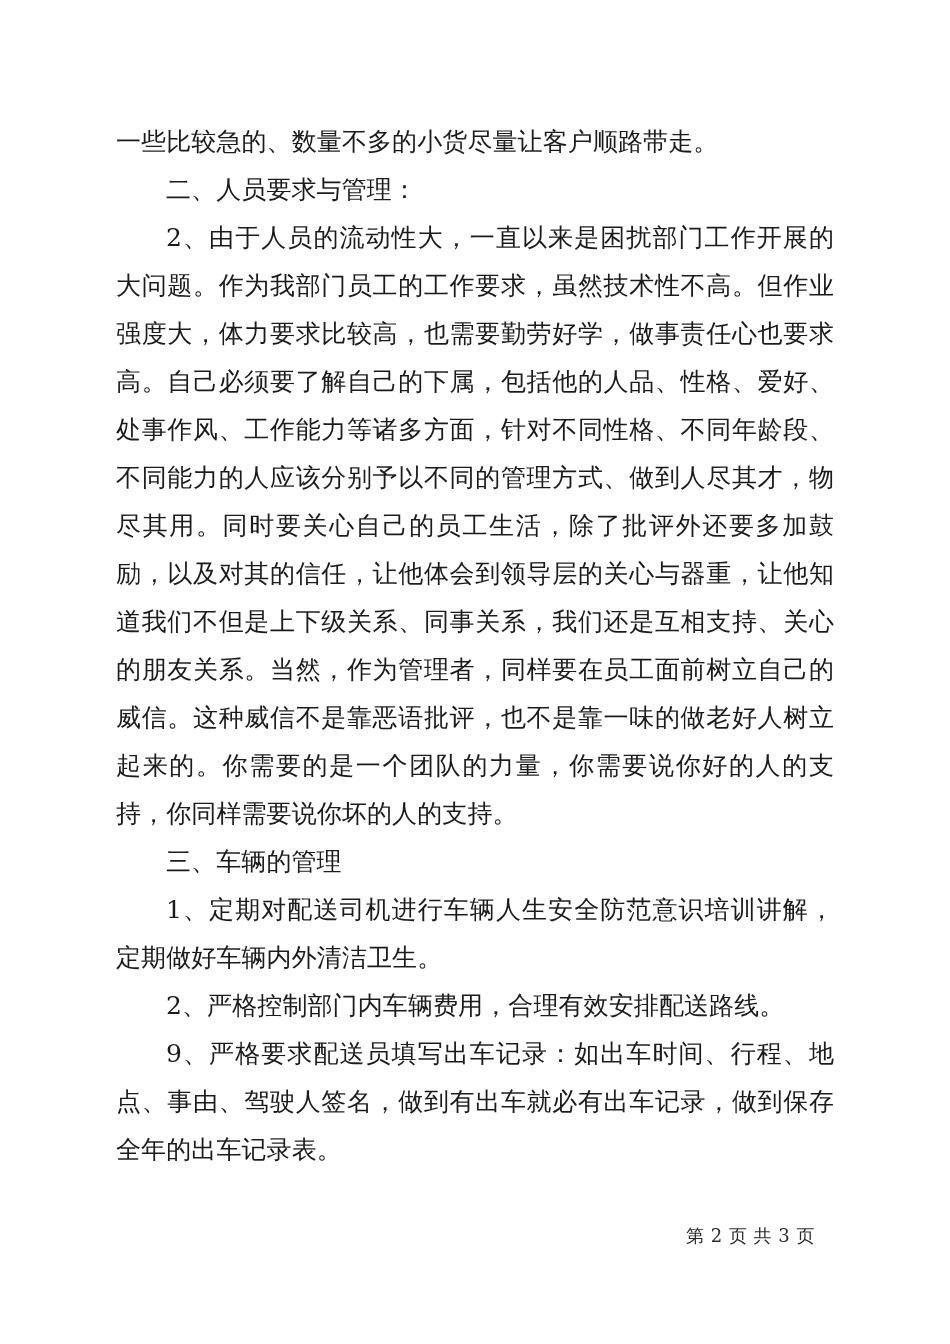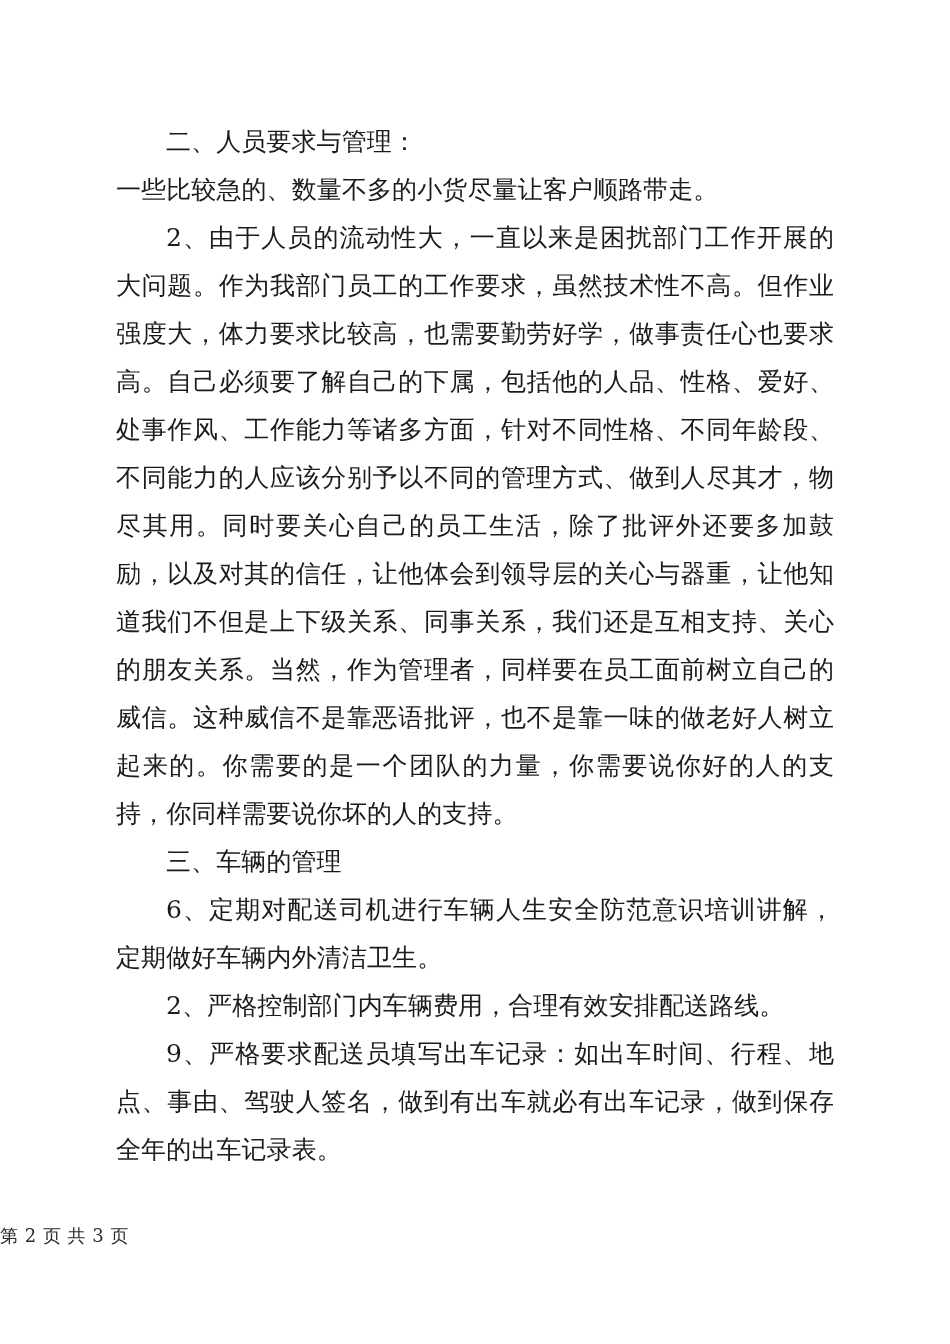--- a/index.html
+++ b/index.html
@@ -48,44 +48,44 @@
 
   p.indent {
     text-indent: 50px;
   }
 
   #footer {
     position: absolute;
     left: 0;
     top: 1222px;
     width: 815px;
-    text-align: left;
+    text-align: right;
     font-size: 18px;
     line-height: 28px;
     color: #2a2a2a;
     letter-spacing: 0.5px;
   }
 </style>
 </head>
 <body>
 
 <div id="page">
 
   <div id="text-body">
 
+    <p class="para">一些比较急的、数量不多的小货尽量让客户顺路带走。</p>
+
     <p class="para indent">二、人员要求与管理：</p>
-
-    <p class="para">一些比较急的、数量不多的小货尽量让客户顺路带走。</p>
 
 
     <p class="para indent">2、由于人员的流动性大，一直以来是困扰部门工作开展的大问题。作为我部门员工的工作要求，虽然技术性不高。但作业强度大，体力要求比较高，也需要勤劳好学，做事责任心也要求高。自己必须要了解自己的下属，包括他的人品、性格、爱好、处事作风、工作能力等诸多方面，针对不同性格、不同年龄段、不同能力的人应该分别予以不同的管理方式、做到人尽其才，物尽其用。同时要关心自己的员工生活，除了批评外还要多加鼓励，以及对其的信任，让他体会到领导层的关心与器重，让他知道我们不但是上下级关系、同事关系，我们还是互相支持、关心的朋友关系。当然，作为管理者，同样要在员工面前树立自己的威信。这种威信不是靠恶语批评，也不是靠一味的做老好人树立起来的。你需要的是一个团队的力量，你需要说你好的人的支持，你同样需要说你坏的人的支持。</p>
 
     <p class="para indent">三、车辆的管理</p>
 
-    <p class="para indent">6、定期对配送司机进行车辆人生安全防范意识培训讲解，定期做好车辆内外清洁卫生。</p>
+    <p class="para indent">1、定期对配送司机进行车辆人生安全防范意识培训讲解，定期做好车辆内外清洁卫生。</p>
 
     <p class="para indent">2、严格控制部门内车辆费用，合理有效安排配送路线。</p>
 
     <p class="para indent">9、严格要求配送员填写出车记录：如出车时间、行程、地点、事由、驾驶人签名，做到有出车就必有出车记录，做到保存全年的出车记录表。</p>
 
   </div>
 
   <div id="footer">第 2 页  共 3 页</div>
 
 </div>

